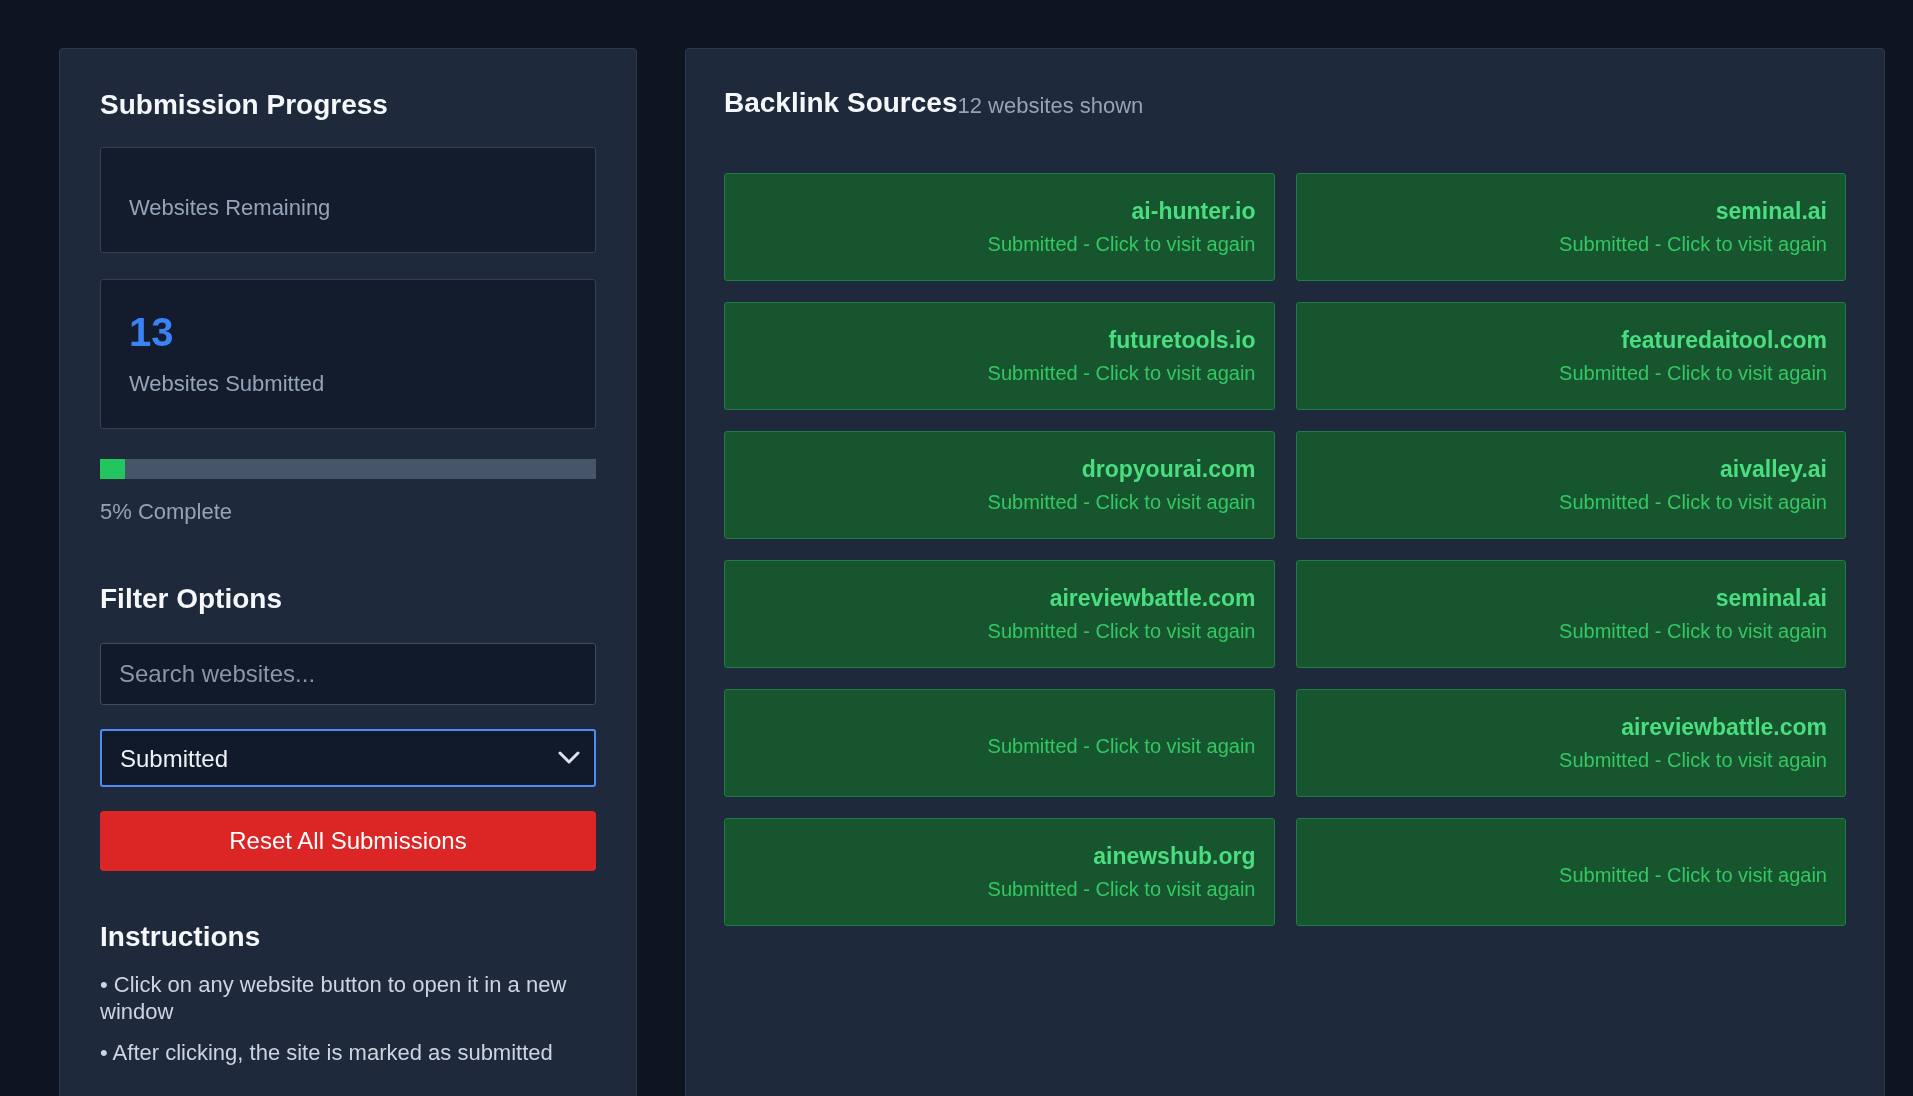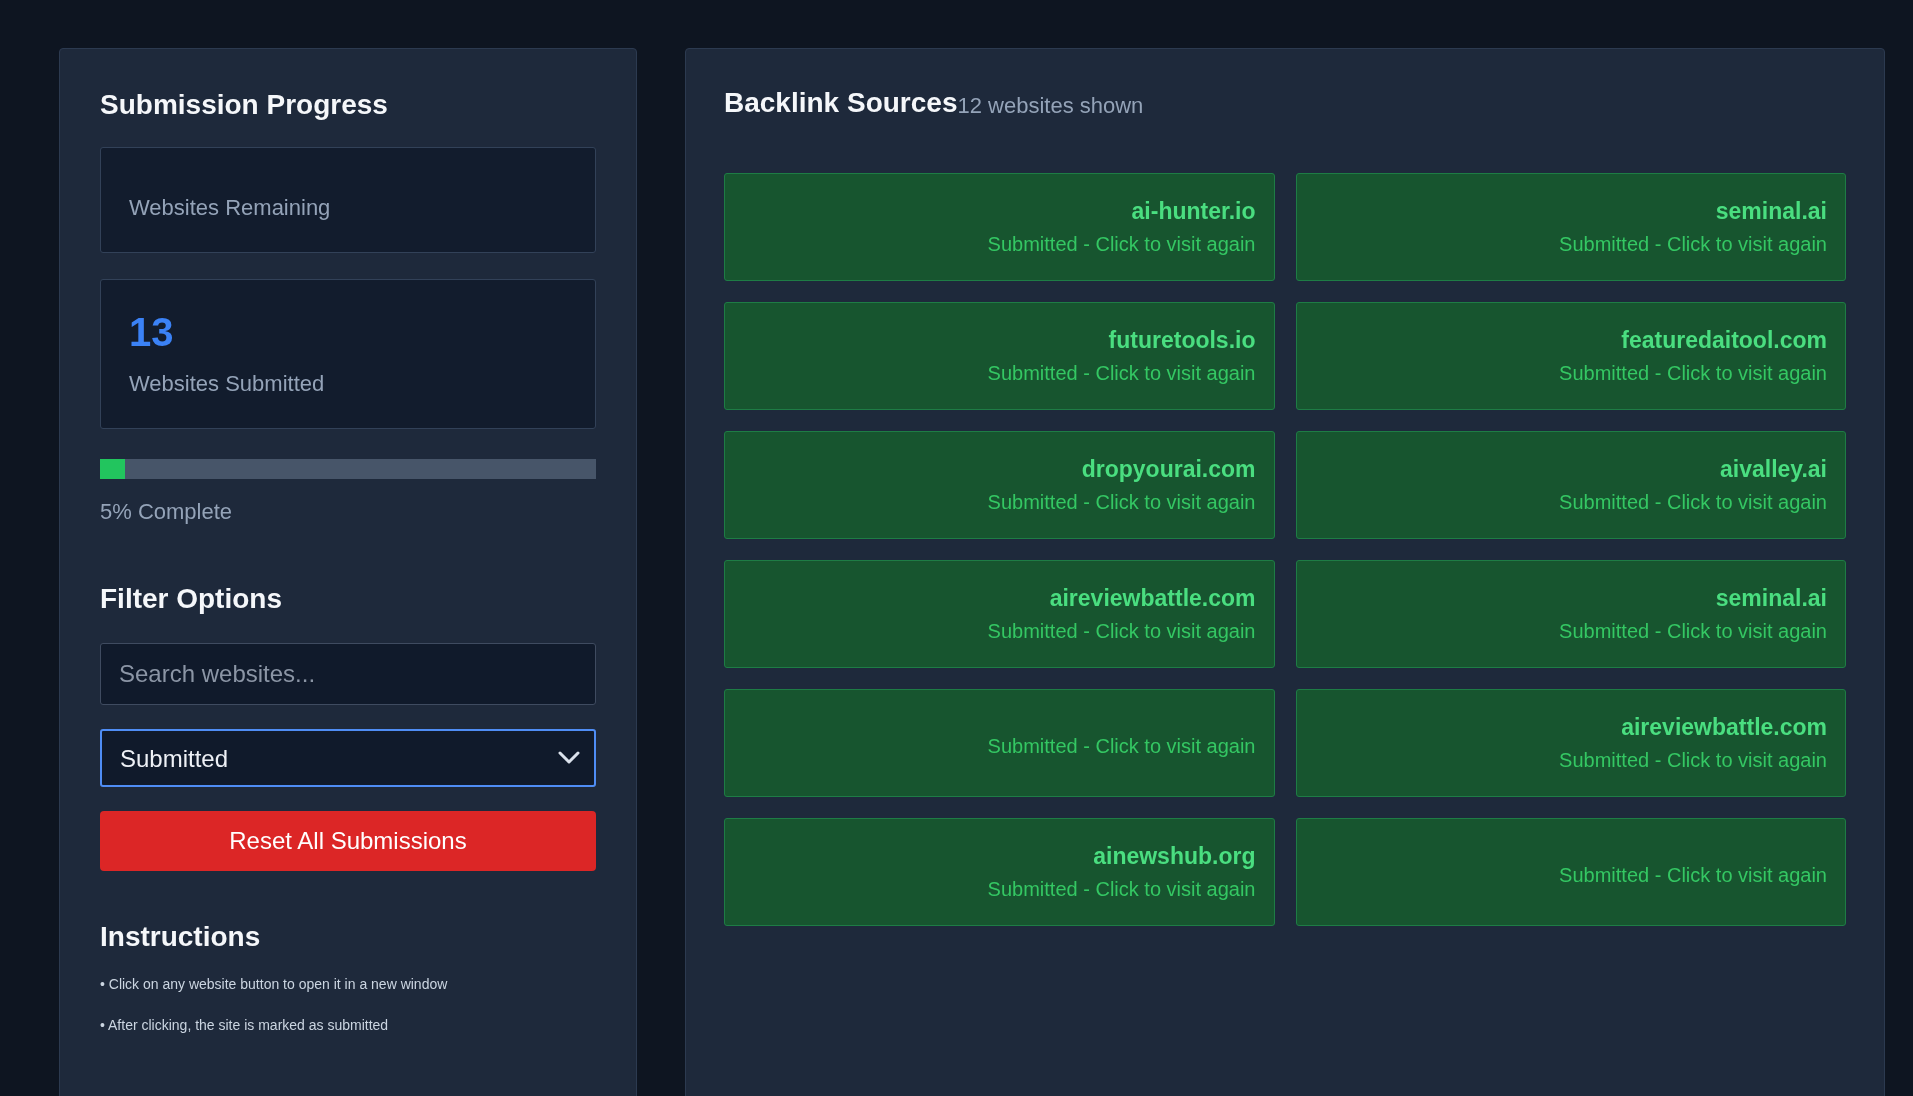--- a/index.html
+++ b/index.html
@@ -91,21 +91,21 @@
     background: #dc2626;
     border: none;
     border-radius: 4px;
     color: #ffffff;
     font-size: 24px;
     font-family: inherit;
     cursor: pointer;
   }
   .instructions-title { margin-top: 50px; }
   .bullet {
-    font-size: 14px; line-height: 27px;
+    font-size: 22px; line-height: 27px;
     color: #cbd5e1;
     margin-top: 18px;
   }
   .bullet + .bullet { margin-top: 14px; }
   
   .main {
     left: 685px; top: 48px;
     width: 1200px;
     height: 1100px;
     padding: 38px;

